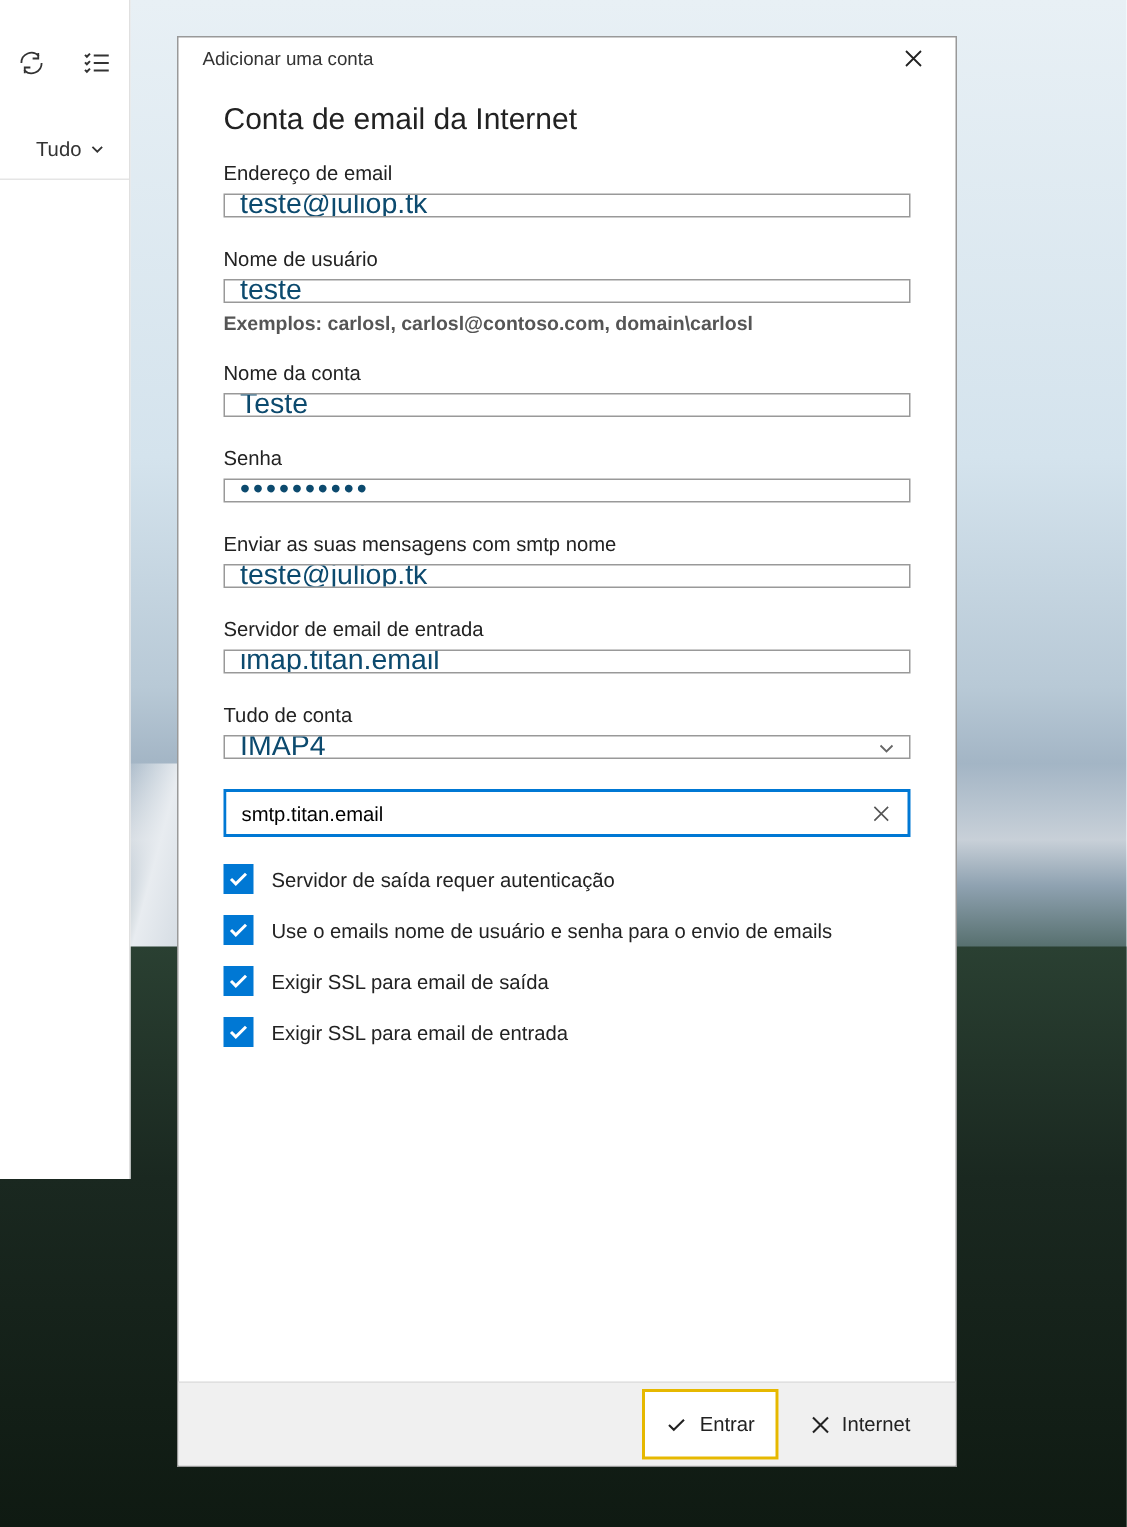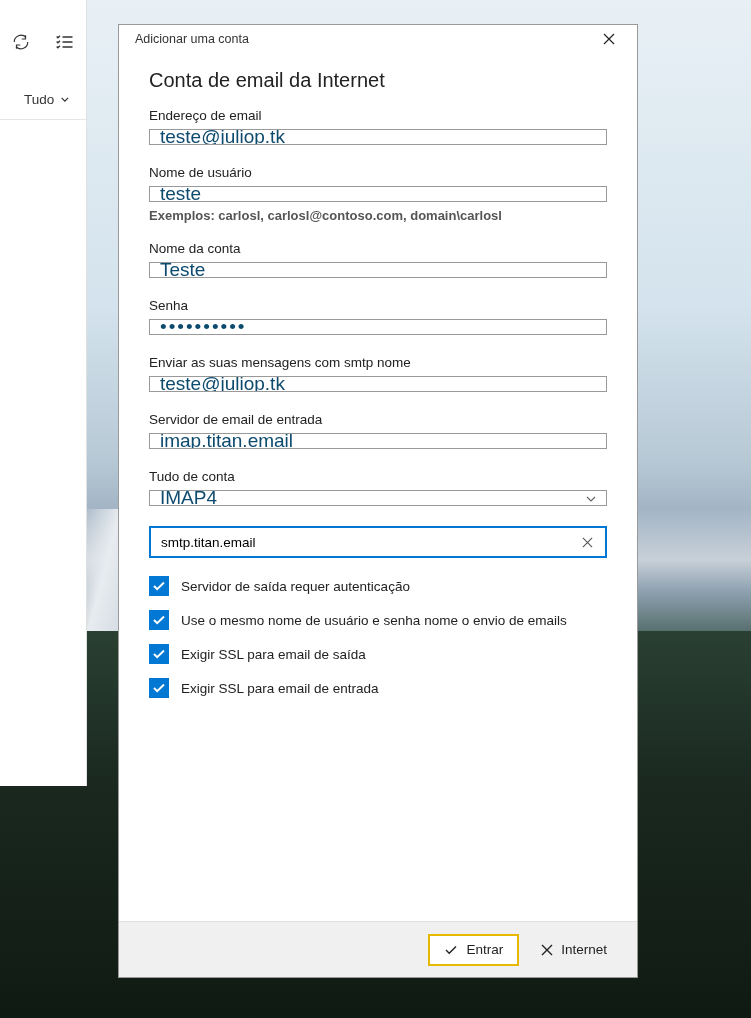--- a/index.html
+++ b/index.html
@@ -50,21 +50,21 @@
   .checkbox {
     width: 20px; height: 20px; background: #0078d4; display: flex; align-items: center; justify-content: center;
     flex-shrink: 0; cursor: pointer;
   }
   .check-label { font-size: 13.5px; color: #222; }
   .dialog-footer {
     height: 56px; background: #f0f0f0; display: flex; align-items: center; justify-content: flex-end;
     gap: 8px; padding: 0 16px; border-top: 1px solid #e0e0e0;
   }
   .footer-btn {
-    height: 32px; padding: 0 14px; display: flex; align-items: center; gap: 8px;
+    height: 47px; padding: 0 14px; display: flex; align-items: center; gap: 8px;
     font-size: 13.5px; color: #222; background: transparent; border: none; cursor: pointer;
   }
   .footer-btn.primary { border: 2px solid #e6b800; background: #fff; }
   svg { display: block; }
 </style>
 </head>
 <body>
 
 <div class="app-bg">
   <div class="mountains"></div>
@@ -167,21 +167,21 @@
       </div>
       <span class="check-label">Servidor de saída requer autenticação</span>
     </div>
 
     <div class="check-row">
       <div class="checkbox">
         <svg width="14" height="14" viewBox="0 0 14 14" stroke="#fff" stroke-width="2" fill="none">
             <path d="M2 7l3.2 3.2L12 3.5"></path>
           </svg>
       </div>
-      <span class="check-label">Use o mesmo nome de usuário e senha nome o envio de emails</span>
+      <span class="check-label">Use o emails nome de usuário e senha para o envio de emails</span>
     </div>
 
     <div class="check-row">
       <div class="checkbox">
         <svg width="14" height="14" viewBox="0 0 14 14" stroke="#fff" stroke-width="2" fill="none">
             <path d="M2 7l3.2 3.2L12 3.5"></path>
           </svg>
       </div>
       <span class="check-label">Exigir SSL para email de saída</span>
     </div>

